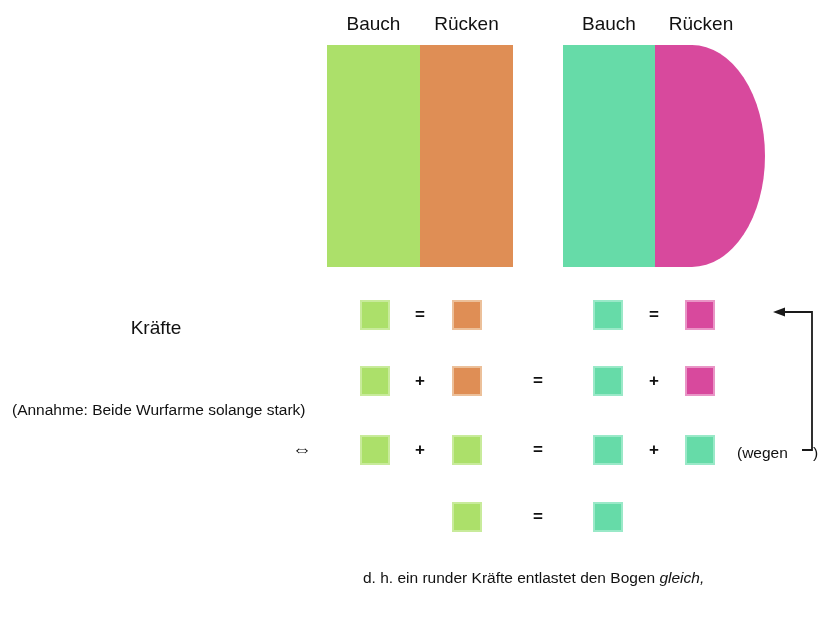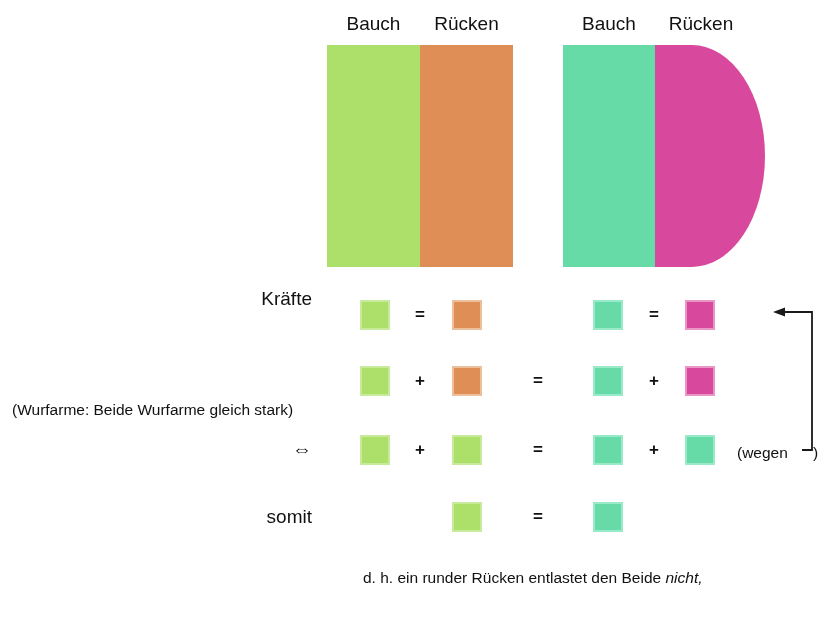--- a/index.html
+++ b/index.html
@@ -40,55 +40,54 @@
 
   <div class="bow-label" style="left:563px; width:92px;">Bauch</div>
   <div class="bow-label" style="left:655px; width:92px;">Rücken</div>
 
   <div class="half" style="left: 327px; width: 93px; background-color: rgb(172, 224, 106);"></div>
   <div class="half" style="left: 420px; width: 93px; background-color: rgb(223, 142, 85);"></div>
 
   <div class="half" style="left: 563px; width: 92px; background-color: rgb(102, 219, 168);"></div>
   <div class="half" style="left: 655px; width: 110px; border-top-right-radius: 73px 111px; border-bottom-right-radius: 73px 111px; background-color: rgb(216, 73, 157);"></div>
 
-  <div class="row-label" style="top:287px;">Kräfte</div>
+  <div class="row-label" style="top:316px;text-align:center;">Kräfte</div>
   <div class="sq" style="left: 360px; top: 300px; background-color: rgb(172, 224, 106); border-color: rgb(200, 235, 155);"></div>
   <div class="op" style="left:405px; top:300px;">=</div>
   <div class="sq" style="left: 452px; top: 300px; background-color: rgb(223, 142, 85); border-color: rgb(236, 192, 154);"></div>
   <div class="sq" style="left: 593px; top: 300px; background-color: rgb(102, 219, 168); border-color: rgb(154, 233, 200);"></div>
   <div class="op" style="left:639px; top:300px;">=</div>
   <div class="sq" style="left: 685px; top: 300px; background-color: rgb(216, 73, 157); border-color: rgb(233, 149, 198);"></div>
 
   <svg class="abs" style="left:765px; top:300px;" width="62" height="158" viewBox="0 0 62 158">
     <path d="M 18 12 L 47 12 L 47 150 L 37 150" fill="none" stroke="#1a1a1a" stroke-width="1.8"></path>
     <polygon points="8,12 20,7.5 20,16.5" fill="#1a1a1a"></polygon>
   </svg>
 
-  <div class="note" style="left:12px; top:398px;">(Wurfarme: Beide Wurfarme gleich stark)</div>
+  <div class="note" style="left:12px; top:398px;">(Annahme: Beide Wurfarme solange stark)</div>
   <div class="sq" style="left: 360px; top: 366px; background-color: rgb(172, 224, 106); border-color: rgb(200, 235, 155);"></div>
   <div class="op" style="left:405px; top:366px;">+</div>
   <div class="sq" style="left: 452px; top: 366px; background-color: rgb(223, 142, 85); border-color: rgb(236, 192, 154);"></div>
   <div class="op" style="left:523px; top:366px;">=</div>
   <div class="sq" style="left: 593px; top: 366px; background-color: rgb(102, 219, 168); border-color: rgb(154, 233, 200);"></div>
   <div class="op" style="left:639px; top:366px;">+</div>
   <div class="sq" style="left: 685px; top: 366px; background-color: rgb(216, 73, 157); border-color: rgb(233, 149, 198);"></div>
 
   <div class="row-label equiv-label" style="top:437px;">⇔</div>
   <div class="sq" style="left: 360px; top: 435px; background-color: rgb(172, 224, 106); border-color: rgb(200, 235, 155);"></div>
   <div class="op" style="left:405px; top:435px;">+</div>
   <div class="sq" style="left: 452px; top: 435px; background-color: rgb(172, 224, 106); border-color: rgb(200, 235, 155);"></div>
   <div class="op" style="left:523px; top:435px;">=</div>
   <div class="sq" style="left: 593px; top: 435px; background-color: rgb(102, 219, 168); border-color: rgb(154, 233, 200);"></div>
   <div class="op" style="left:639px; top:435px;">+</div>
   <div class="sq" style="left: 685px; top: 435px; background-color: rgb(102, 219, 168); border-color: rgb(154, 233, 200);"></div>
   <div class="note" style="left:737px; top:441px;">(wegen</div>
   <div class="note" style="left:813px; top:441px;">)</div>
 
-  <div class="row-label" style="top:505px;">somit</div>
   <div class="sq" style="left: 452px; top: 502px; background-color: rgb(172, 224, 106); border-color: rgb(200, 235, 155);"></div>
   <div class="op" style="left:523px; top:502px;">=</div>
   <div class="sq" style="left: 593px; top: 502px; background-color: rgb(102, 219, 168); border-color: rgb(154, 233, 200);"></div>
 
   <div class="note bottom-note" style="left:363px; top:566px;">
-    <span>d. h. ein runder Rücken entlastet den Beide </span><i>nicht,</i><br>
+    <span>d. h. ein runder Kräfte entlastet den Bogen </span><i>gleich,</i><br>
   </div>
 
 </div>
 
 </body></html>

